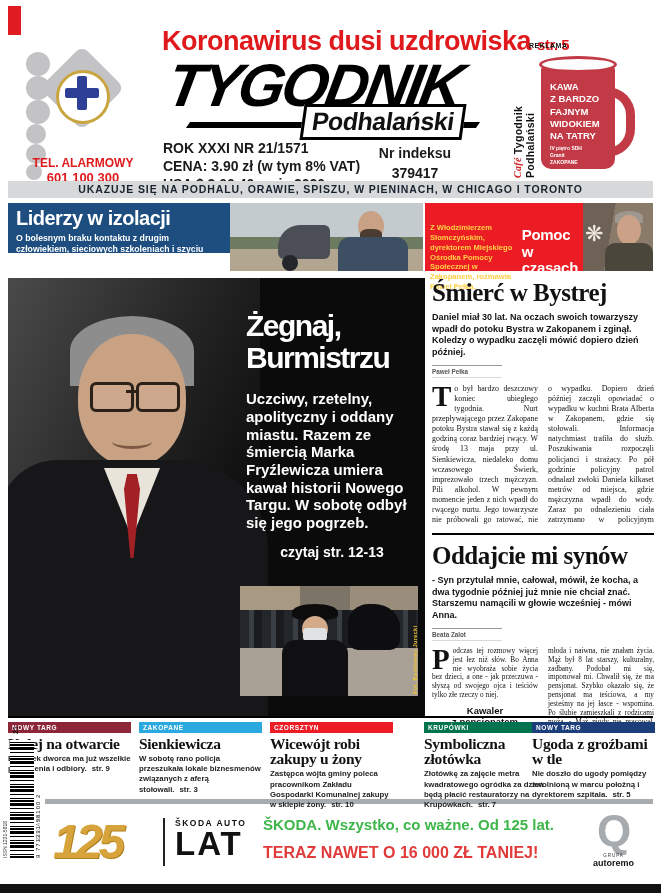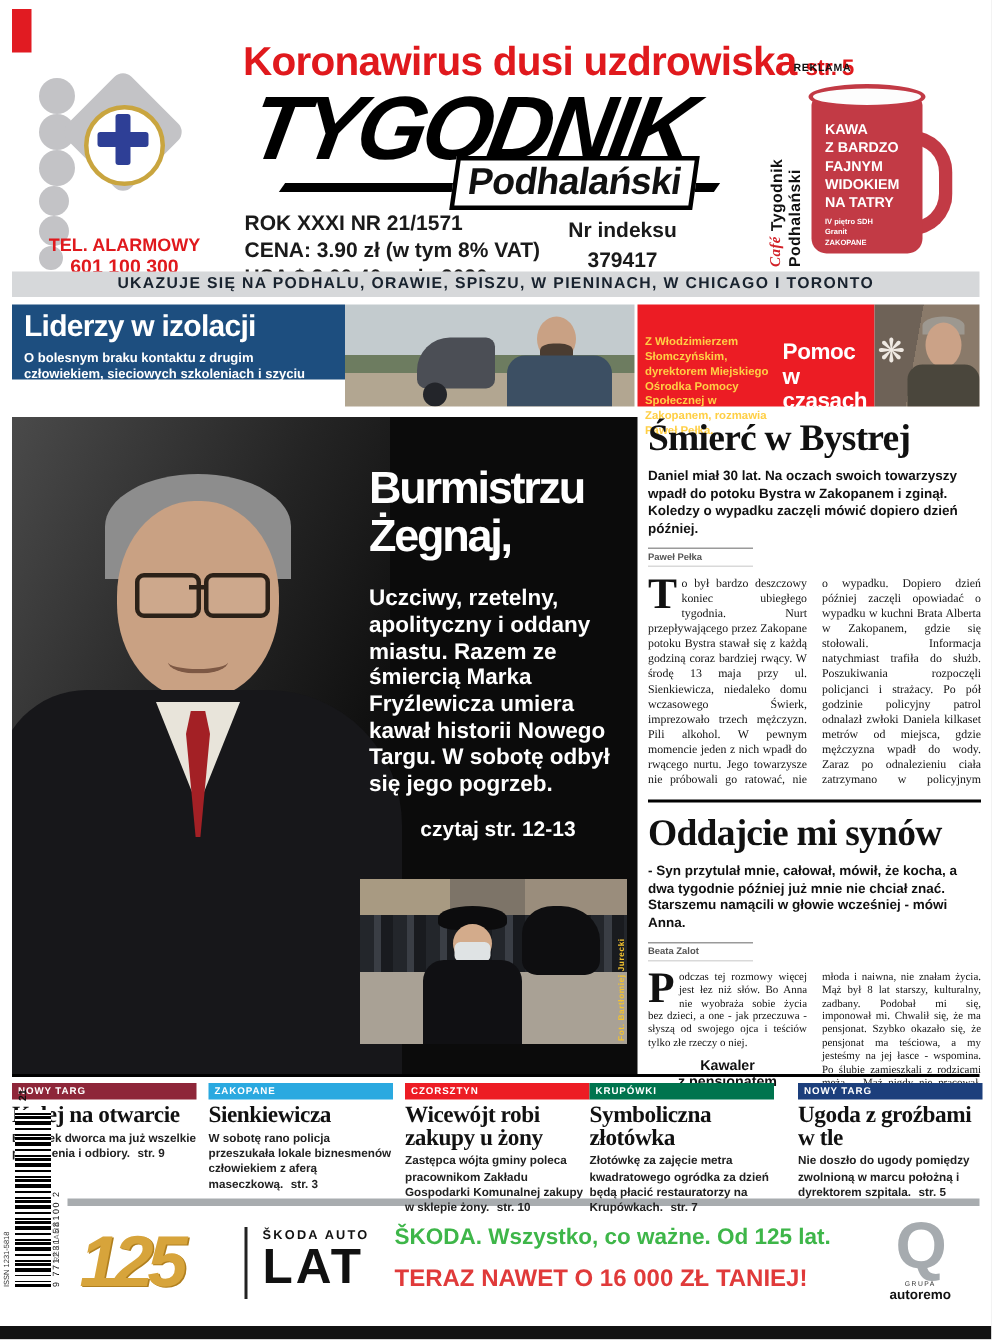--- a/index.html
+++ b/index.html
@@ -270,22 +270,22 @@
       <div class="glass-l"></div>
       <div class="glass-r"></div>
       <div class="bridge"></div>
       <div class="smile"></div>
       <div class="suit"></div>
       <div class="shirt"></div>
       <div class="tie"></div>
     </div>
     <div class="mp-text">
       <div class="mp-title">
+        <div>Żegnaj,</div>
         <div>Burmistrzu</div>
-        <div>Żegnaj,</div>
       </div>
       <div class="mp-stand">Uczciwy, rzetelny, apolityczny i oddany miastu. Razem ze śmiercią Marka Fryźlewicza umiera kawał historii Nowego Targu. W sobotę odbył się jego pogrzeb.</div>
       <div class="mp-read">czytaj str. 12-13</div>
     </div>
     <div class="funeral">
       <div class="bld"></div>
       <div class="crowd"></div>
       <div class="road"></div>
       <div class="horse"></div>
       <div class="hat"></div>
@@ -333,28 +333,28 @@
   <div class="abs sep-gray"></div>
 
   <div class="bt" style="left:8px">
     <div class="band" style="background: rgb(142, 38, 57);">NOWY TARG</div>
     <h4>Kolej na otwarcie</h4>
     <p><span>Budynek dworca ma już wszelkie pozwolenia i odbiory.</span><span class="pg">str. 9</span></p>
   </div>
   <div class="bt" style="left:139px">
     <div class="band" style="background: rgb(42, 169, 224);">ZAKOPANE</div>
     <h4>Sienkiewicza</h4>
-    <p><span>W sobotę rano policja przeszukała lokale biznesmenów człowiekiem z aferą maseczkową.</span><span class="pg">str. 3</span></p>
+    <p><span>W sobotę rano policja przeszukała lokale biznesmenów związanych z aferą stołowali.</span><span class="pg">str. 3</span></p>
   </div>
   <div class="bt" style="left:270px">
     <div class="band" style="background: rgb(237, 28, 36);">CZORSZTYN</div>
     <h4>Wicewójt robi zakupy u żony</h4>
     <p><span>Zastępca wójta gminy poleca pracownikom Zakładu Gospodarki Komunalnej zakupy w sklepie żony.</span><span class="pg">str. 10</span></p>
   </div>
-  <div class="bt" style="left:393px">
+  <div class="bt" style="left:424px">
     <div class="band" style="background: rgb(0, 116, 78);">KRUPÓWKI</div>
     <h4>Symboliczna złotówka</h4>
     <p><span>Złotówkę za zajęcie metra kwadratowego ogródka za dzień będą płacić restauratorzy na Krupówkach.</span><span class="pg">str. 7</span></p>
   </div>
   <div class="bt" style="left:532px">
     <div class="band" style="background: rgb(28, 63, 124);">NOWY TARG</div>
     <h4>Ugoda z groźbami w tle</h4>
     <p><span>Nie doszło do ugody pomiędzy zwolnioną w marcu położną i dyrektorem szpitala.</span><span class="pg">str. 5</span></p>
   </div>
 

